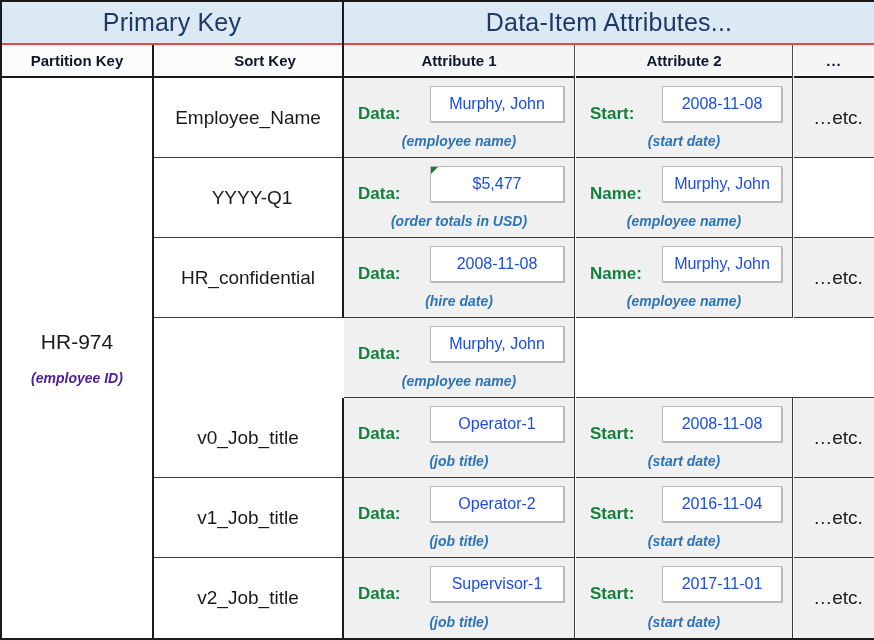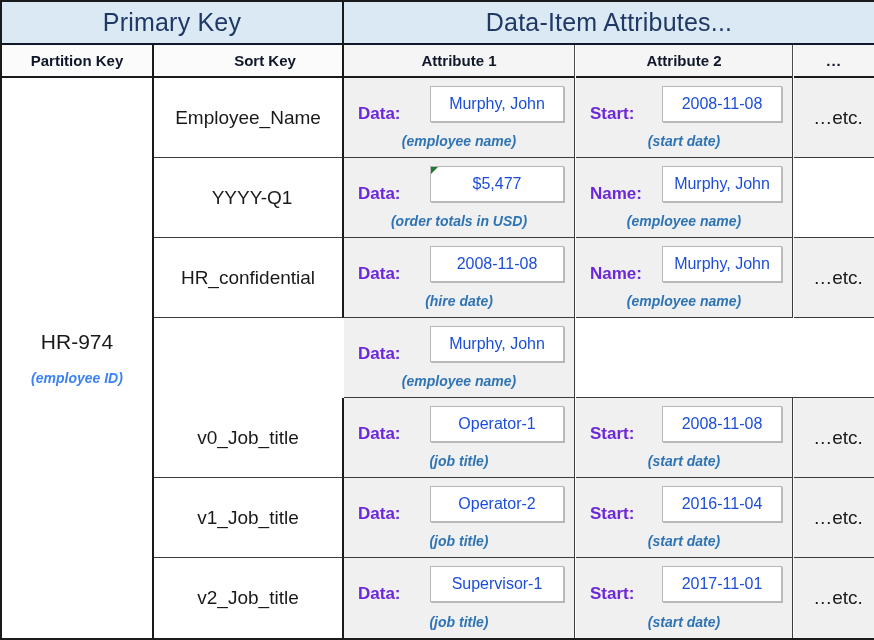--- a/index.html
+++ b/index.html
@@ -26,21 +26,21 @@
   
   .cell {
     position: absolute;
     box-sizing: border-box;
     overflow: hidden;
   }
 
   
   .hdr-top {
     background: #dbe9f4;
-    border-bottom: 2px solid #0f172a;
+    border-bottom: 2px solid #ef4444;
     display: flex;
     align-items: center;
     justify-content: center;
   }
   .hdr-top .htxt {
     color: #1f3864;
     font-size: 25px;
     font-weight: 400;
     letter-spacing: .2px;
     white-space: nowrap;
@@ -80,21 +80,21 @@
     align-items: center;
     justify-content: center;
   }
   .pk-main {
     color: #1a1a1a;
     font-size: 21px;
     white-space: nowrap;
   }
   .pk-note {
     margin-top: 16px;
-    color: #3b82f6;
+    color: #4c1d95;
     font-size: 14px;
     font-style: italic;
     font-weight: bold;
     white-space: nowrap;
   }
 
   
   .sk-cell {
     background: #ffffff;
     border-right: 2px solid #1a1a1a;
@@ -121,21 +121,21 @@
 
   .attr-inner {
     position: relative;
     width: 100%;
     height: 100%;
   }
   .attr-label {
     position: absolute;
     left: 14px;
     top: 26px;
-    color: #6d28d9;
+    color: #15803d;
     font-size: 17px;
     font-weight: bold;
     white-space: nowrap;
   }
   .attr-box {
     position: absolute;
     left: 86px;
     top: 8px;
     right: 10px;
     height: 34px;

